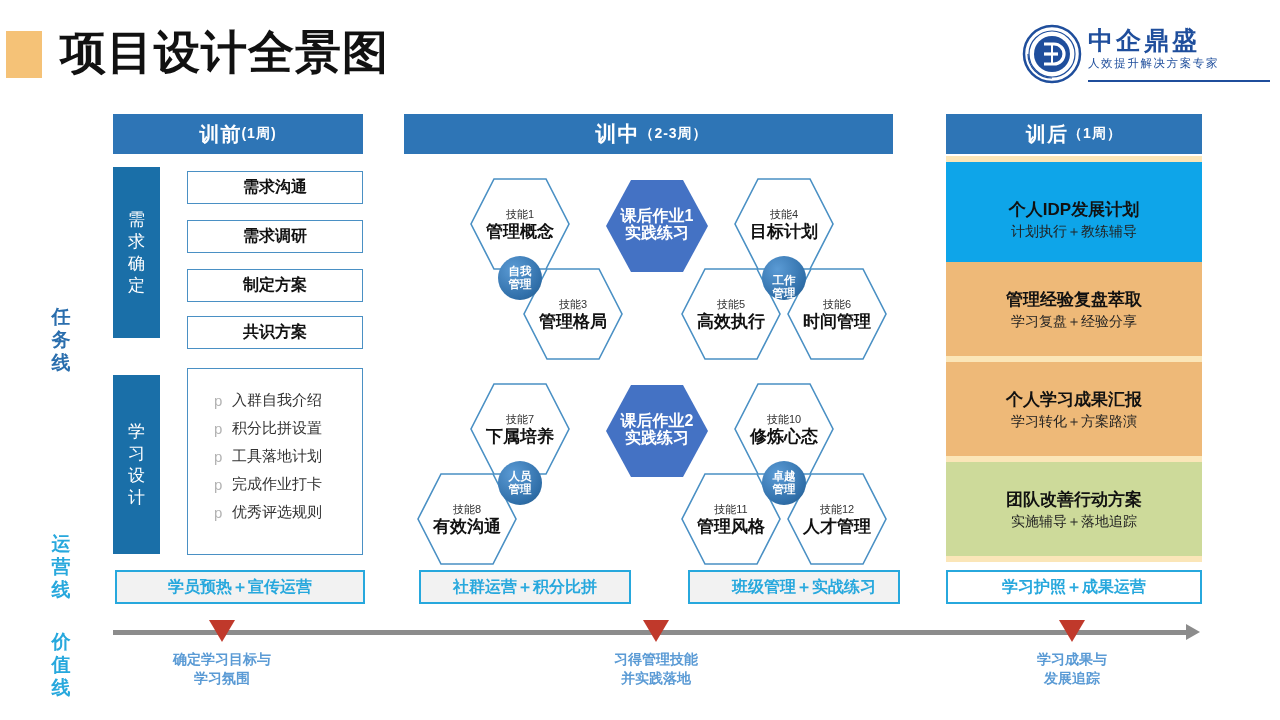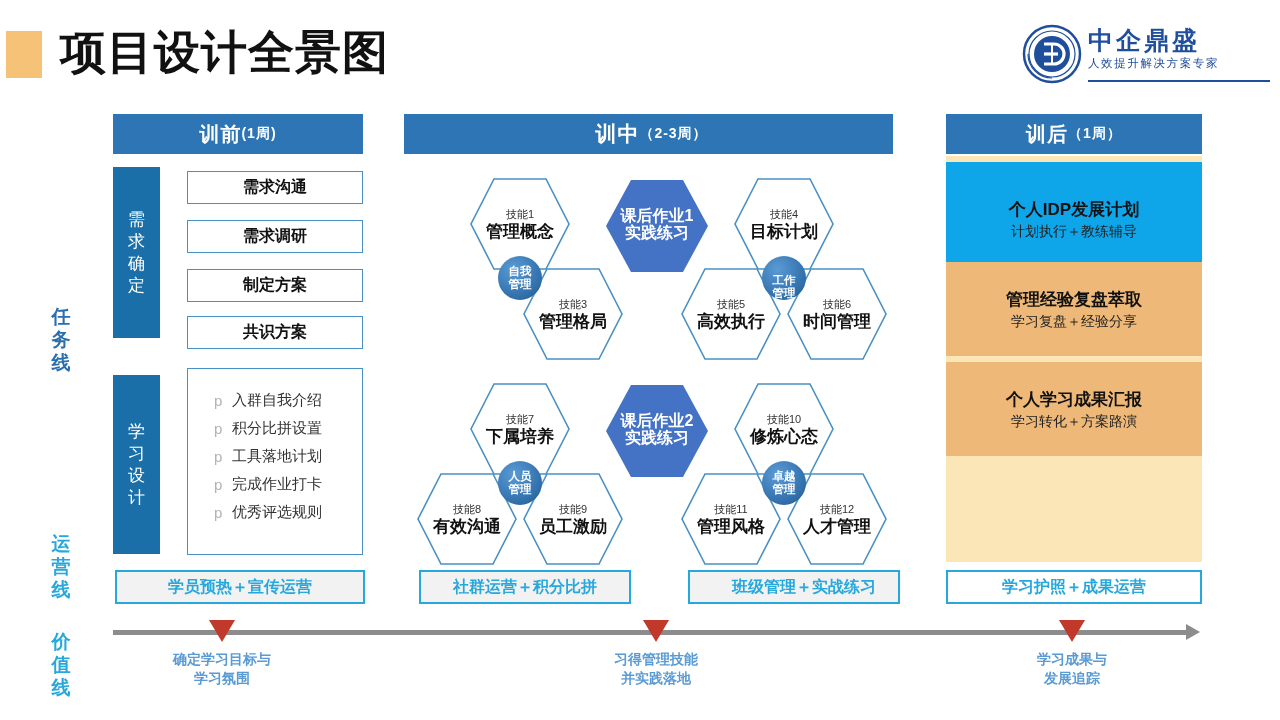--- a/index.html
+++ b/index.html
@@ -299,29 +299,20 @@
   </div>
   <div class="hex" style="left:415px; top:471px; width:104px; height:96px;">
     <svg width="104" height="96" viewBox="0 0 104 96">
         <polygon points="26,3 78,3 101,48 78,93 26,93 3,48" fill="#ffffff" stroke="#4a90c4" stroke-width="1.6"></polygon>
       </svg>
     <div class="hx-inner">
       <div class="hx-num">技能8</div>
       <div class="hx-name">有效沟通</div>
     </div>
   </div>
-  <div class="hex" style="left:521px; top:471px; width:104px; height:96px;">
-    <svg width="104" height="96" viewBox="0 0 104 96">
-        <polygon points="26,3 78,3 101,48 78,93 26,93 3,48" fill="#ffffff" stroke="#4a90c4" stroke-width="1.6"></polygon>
-      </svg>
-    <div class="hx-inner">
-      <div class="hx-num">技能9</div>
-      <div class="hx-name">员工激励</div>
-    </div>
-  </div>
   <div class="hub" style="left:498px; top:461px;">
     <span>人员</span>
     <span>管理</span>
   </div>
 
   <div class="hex" style="left:732px; top:381px; width:104px; height:96px;">
     <svg width="104" height="96" viewBox="0 0 104 96">
         <polygon points="26,3 78,3 101,48 78,93 26,93 3,48" fill="#ffffff" stroke="#4a90c4" stroke-width="1.6"></polygon>
       </svg>
     <div class="hx-inner">
@@ -378,20 +369,24 @@
     <div class="pc-sub">计划执行＋教练辅导</div>
   </div>
   <div class="post-card" style="top:262px; height:94px; background:#eeb978;">
     <div class="pc-title">管理经验复盘萃取</div>
     <div class="pc-sub">学习复盘＋经验分享</div>
   </div>
   <div class="post-card" style="top:362px; height:94px; background:#eeb978;">
     <div class="pc-title">个人学习成果汇报</div>
     <div class="pc-sub">学习转化＋方案路演</div>
   </div>
+  <div class="post-card" style="top:462px; height:94px; background:#cdda9a;">
+    <div class="pc-title">团队改善行动方案</div>
+    <div class="pc-sub">实施辅导＋落地追踪</div>
+  </div>
 
   <div style="position:absolute; left:946px; top:156px; width:256px; height:406px;
               background:#fbe6b8; z-index:-1;"></div>
 
   <div class="ops-strip" style="left:115px; top:570px; width:250px;">学员预热＋宣传运营</div>
   <div class="ops-strip" style="left:419px; top:570px; width:212px;">社群运营＋积分比拼</div>
   <div class="ops-strip" style="left:688px; top:570px; width:212px;padding-left:20px;">班级管理＋实战练习</div>
   <div class="ops-strip plain" style="left:946px; top:570px; width:256px;">学习护照＋成果运营</div>
 
   <div class="tl-line"></div>

